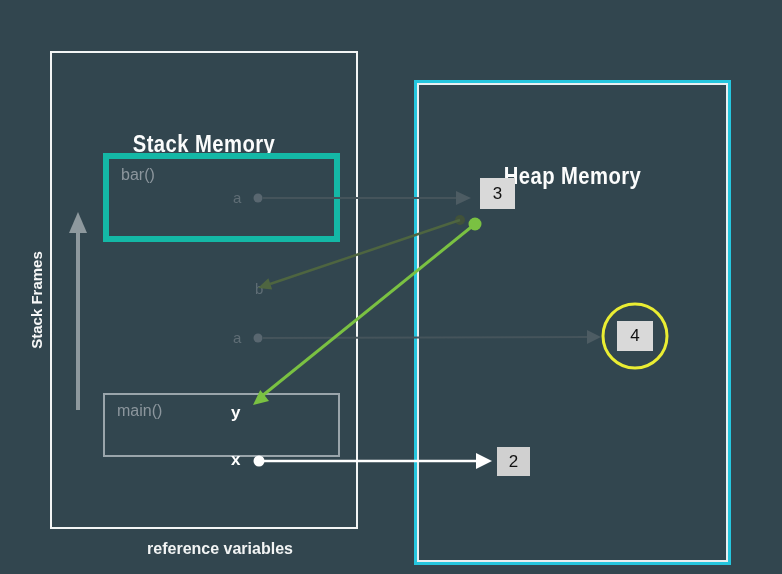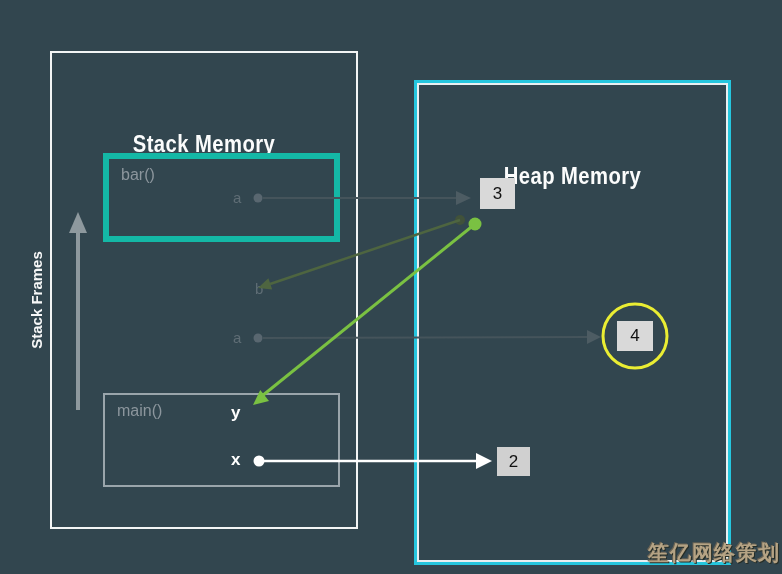--- a/index.html
+++ b/index.html
@@ -44,21 +44,21 @@
 
 <div class="canvas">
 
   <div class="abs stack-box">
     <div class="region-title">Stack Memory</div>
   </div>
 
   <div class="frame frame-dim" style="left:103px;top:153px;width:237px;height:89px;">
     <div class="frame-label">bar()</div>
   </div>
-  <div class="frame frame-bright" style="left:103px;top:393px;width:237px;height:94px;">
+  <div class="frame frame-bright" style="left:103px;top:393px;width:237px;height:64px;">
     <div class="frame-label">main()</div>
   </div>
 
   <div class="var abs" style="left:233px;top:189px;">a</div>
   <div class="var abs" style="left:255px;top:280px;">b</div>
   <div class="var abs" style="left:233px;top:329px;">a</div>
   <div class="var var-bright abs" style="left:231px;top:403px;">y</div>
   <div class="var var-bright abs" style="left:231px;top:450px;">x</div>
 
   <div class="axis-label">Stack Frames</div>
@@ -104,16 +104,16 @@
 
     <g>
       <circle cx="259" cy="461" r="5.5" fill="#ffffff"></circle>
       <line x1="264" y1="461" x2="478" y2="461" stroke="#ffffff" stroke-width="2.5"></line>
       <polygon points="492,461 476,453 476,469" fill="#ffffff"></polygon>
     </g>
 
     <circle cx="635" cy="336" r="32" fill="none" stroke="#eaed33" stroke-width="3"></circle>
   </svg>
 
+  <div class="caption" style="left:120px;top:540px;width:200px;">reference variables</div>
 
-  <div class="watermark">笙亿网络策划</div>
 
 </div>
 
 </body></html>

